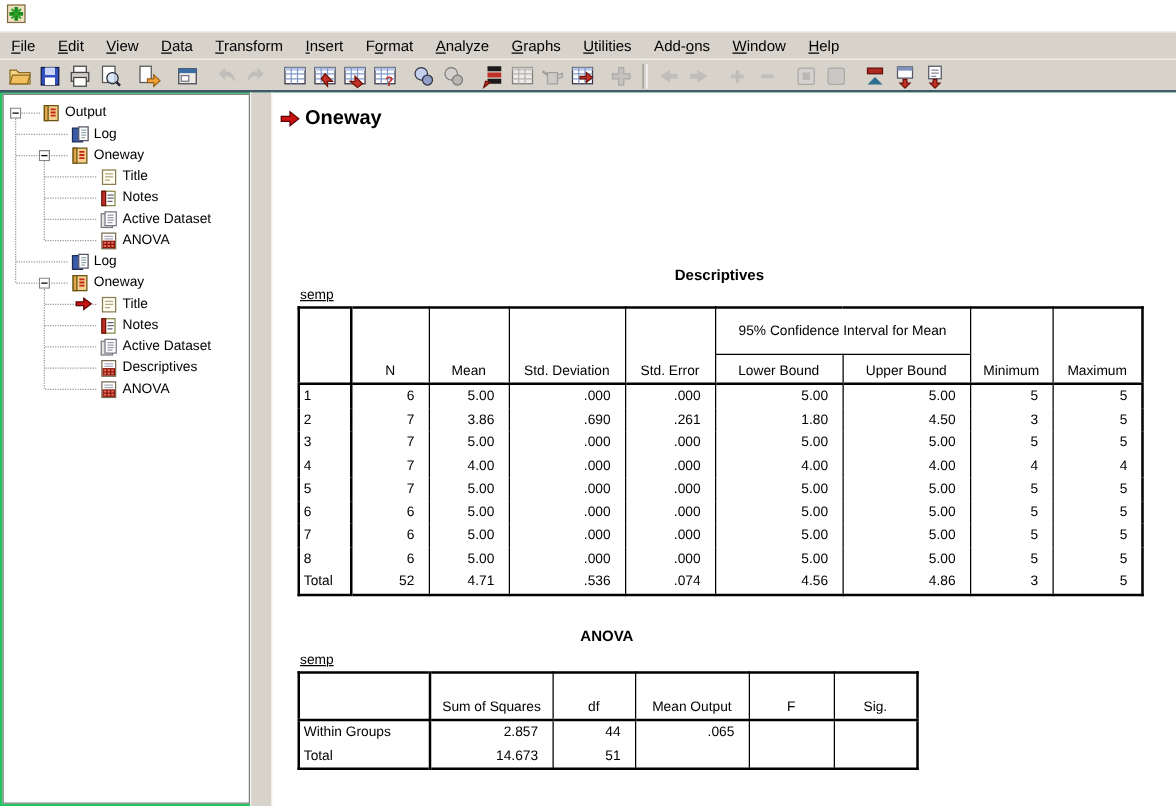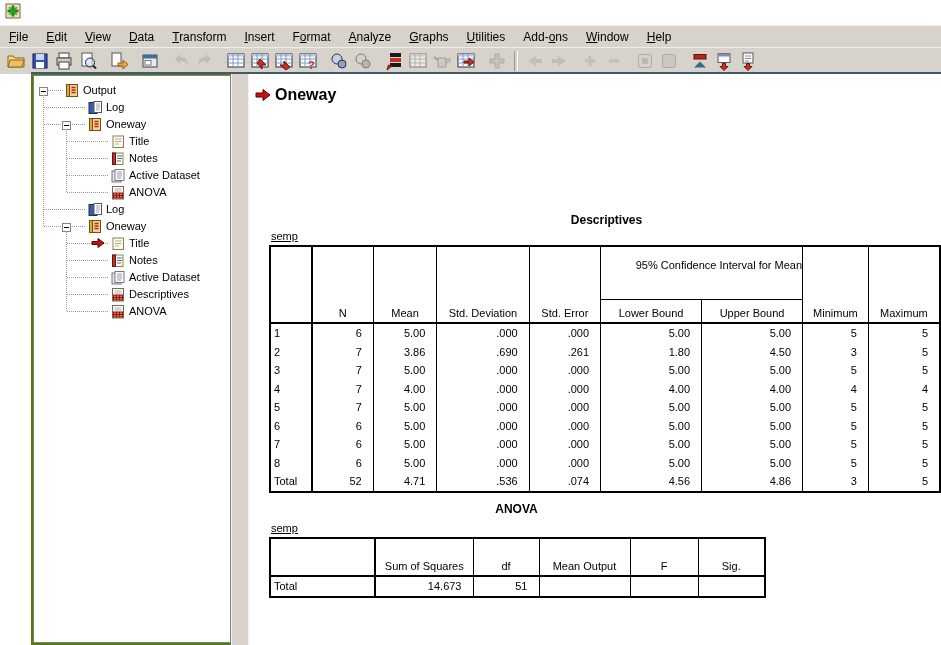--- a/index.html
+++ b/index.html
@@ -19,22 +19,22 @@
   
   .toolbar{height:26px;background:#d7d3cb;border-top:1px solid #efede7;
     display:flex;align-items:center;padding-left:4px;}
   .tbtn{width:24px;height:22px;display:flex;align-items:center;justify-content:center;flex:0 0 auto;}
   .tbtn.gap{margin-left:7px;}
   .tbtn.disabled svg{filter:grayscale(1) opacity(.55);}
   .tsep{width:2px;height:20px;border-left:1px solid #9a968e;border-right:1px solid #fff;
     margin:0 5px;flex:0 0 auto;}
 
   
-  .main{position:absolute;top:72px;left:0;right:0;bottom:0;background:#4d7c0f;
-    border-top:2px solid #42596a;margin-left:31px;}
+  .main{position:absolute;top:72px;left:0;right:0;bottom:0;background:#22c55e;
+    border-top:2px solid #42596a;}
   .tree{position:absolute;left:2px;top:1px;bottom:2px;width:196px;background:#fff;
     border:1px solid #7f7f7f;overflow:hidden;font-size:11px;}
   .splitter{position:absolute;left:200px;top:0;bottom:0;width:16px;background:#d7d3cb;
     border-left:1px solid #f4f2ec;border-right:1px solid #8a8a8a;cursor:col-resize;}
   .content{position:absolute;left:217px;top:0;right:0;bottom:0;background:#fff;
     border-left:1px solid #f4f2ec;overflow:hidden;}
 
   
   .trow{position:absolute;left:0;right:0;height:17px;}
   .trow .dash{position:absolute;top:8px;border-top:1px dotted #9a9a9a;}
@@ -55,21 +55,21 @@
     filter:blur(.6px);opacity:.75;}
   .tbl-title{position:absolute;font-size:12px;font-weight:bold;text-align:center;color:#000;}
   .caption{position:absolute;font-size:11px;text-decoration:underline;color:#000;}
 
   
   table.spss{position:absolute;border-collapse:collapse;table-layout:fixed;
     border:2px solid #000;font-size:11px;color:#000;background:#fff;}
   table.spss th,table.spss td{border-left:1px solid #000;font-weight:normal;
     overflow:hidden;padding:0;}
   table.spss th{text-align:center;vertical-align:bottom;padding-bottom:3px;}
-  table.spss th.ci{border-bottom:1px solid #000;vertical-align:middle;height:36px;padding-bottom:16px;text-align:right;}
+  table.spss th.ci{border-bottom:1px solid #000;vertical-align:middle;height:36px;padding-bottom:0;}
   table.spss thead th{border-bottom:2px solid #000;}
   table.spss td.rowlabel,table.spss th.corner{border-right:2px solid #000;}
   table.spss td{height:18.5px;}
   table.spss td.num{text-align:right;padding-right:11px;}
   table.spss td.rowlabel{text-align:left;padding-left:3px;}
   #desc-table{left:20px;top:171px;}
   #desc-table thead tr:nth-child(2) th{height:19px;}
   #anova-table{left:20px;top:463px;}
   #anova-table thead th{height:33px;}
 </style>
@@ -593,20 +593,28 @@
               <th class="corner"></th>
               <th>Sum of Squares</th>
               <th>df</th>
               <th>Mean Output</th>
               <th>F</th>
               <th>Sig.</th>
             </tr>
           </thead>
           <tbody>
             <tr>
+              <td class="rowlabel">Within Groups</td>
+              <td class="num">2.857</td>
+              <td class="num">44</td>
+              <td class="num">.065</td>
+              <td class="num"></td>
+              <td class="num"></td>
+            </tr>
+            <tr>
               <td class="rowlabel">Total</td>
               <td class="num">14.673</td>
               <td class="num">51</td>
               <td class="num"></td>
               <td class="num"></td>
               <td class="num"></td>
             </tr>
           </tbody>
         </table>
     </div>

